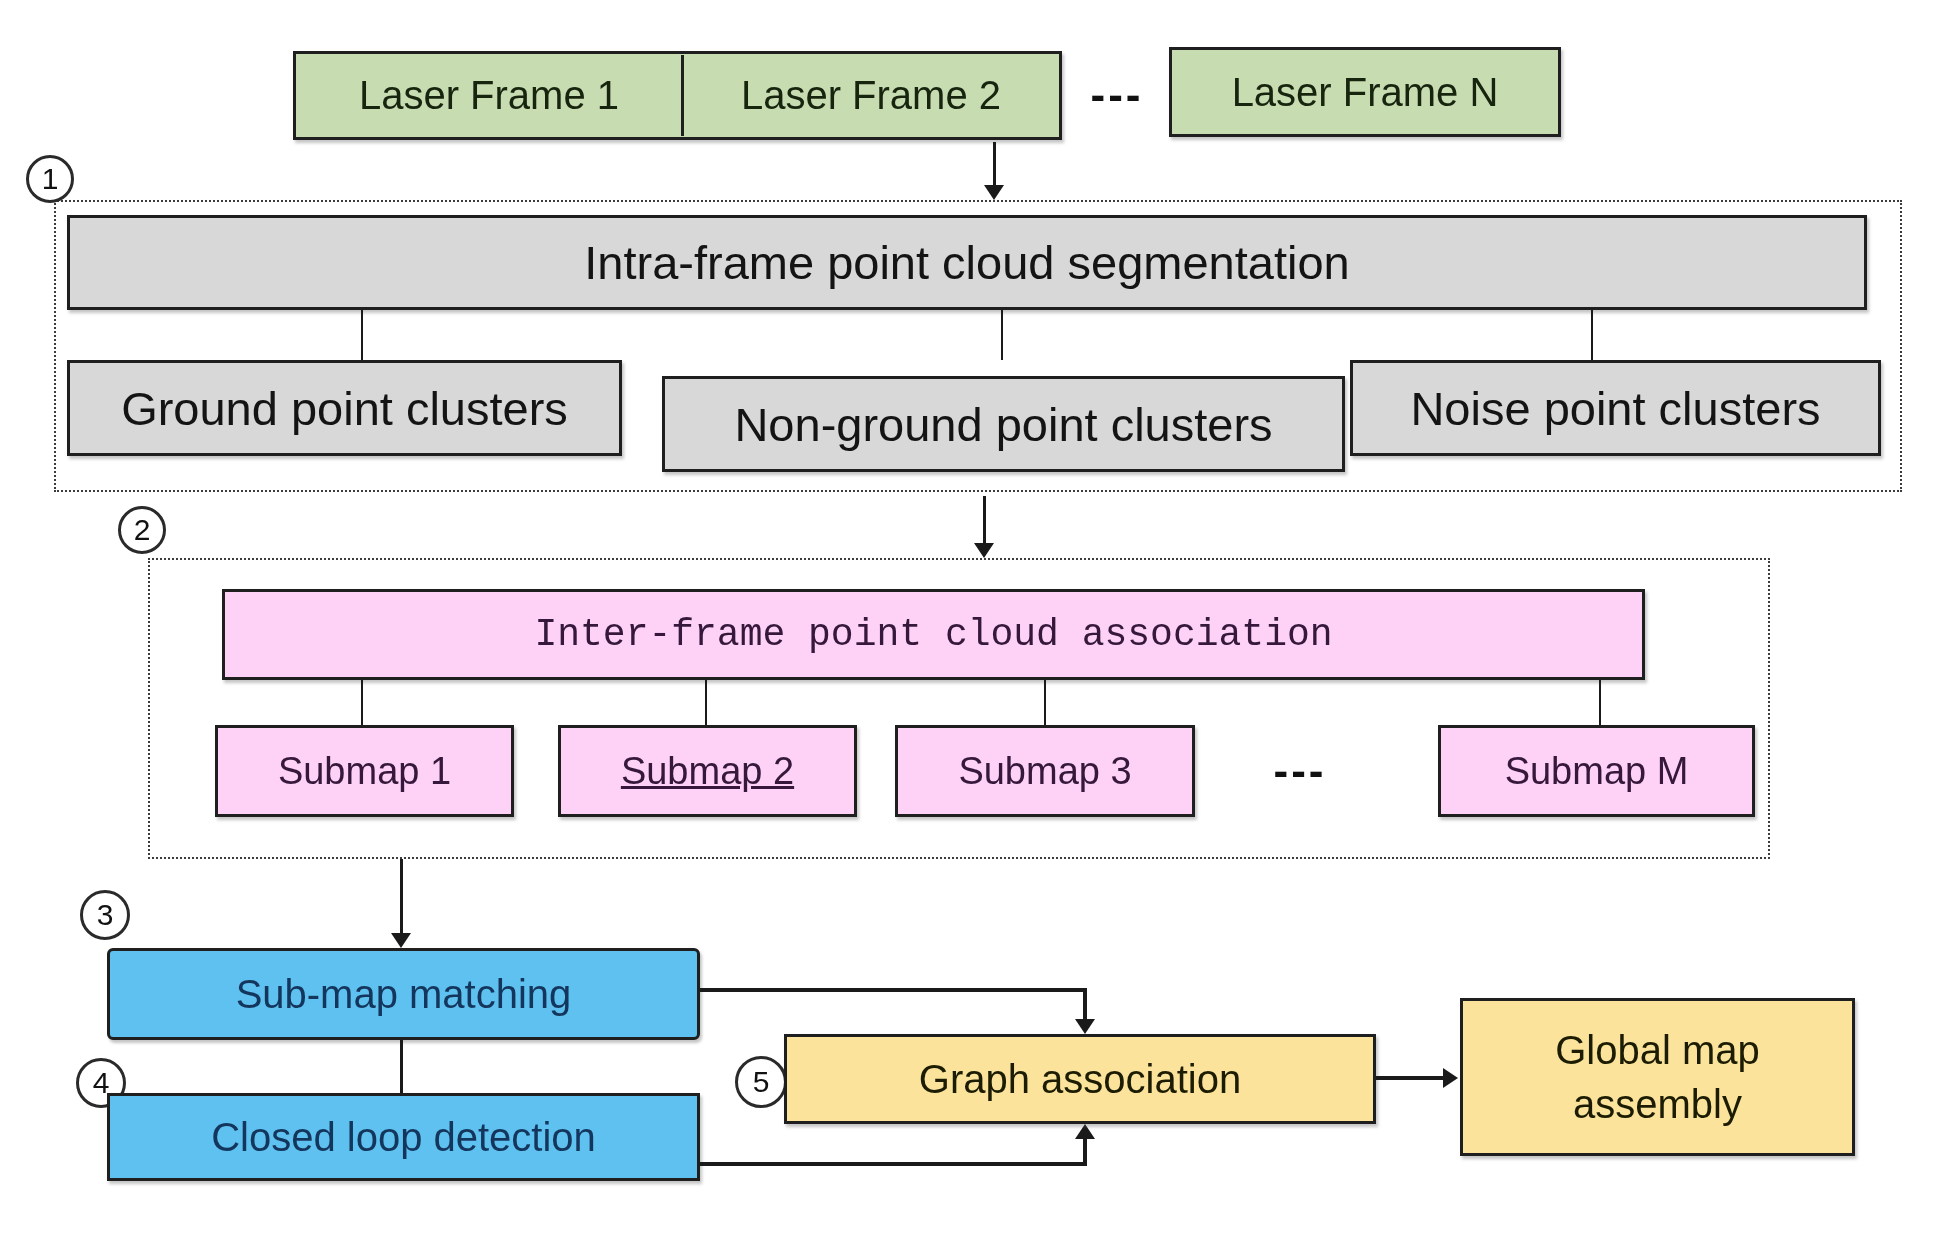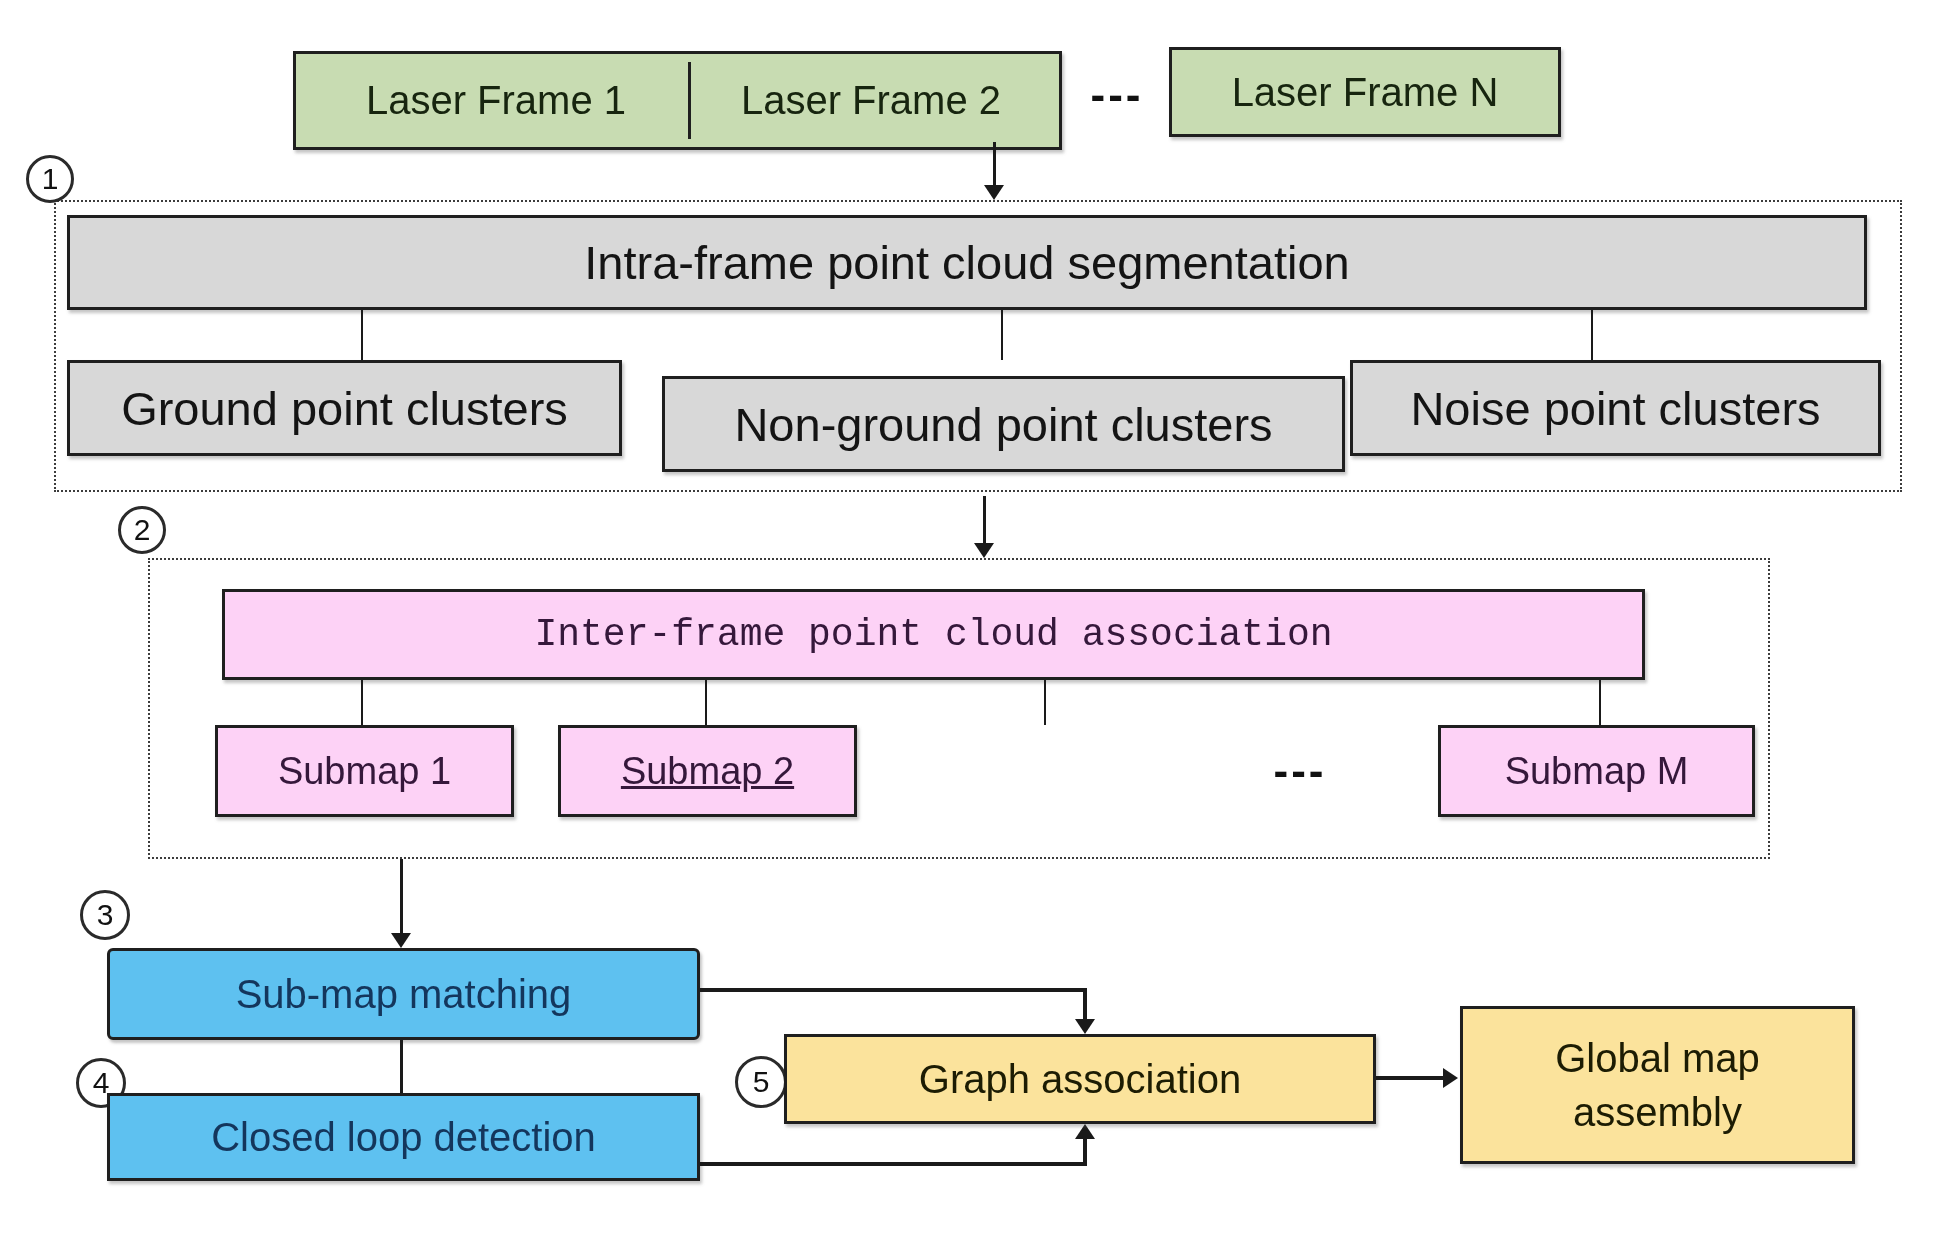--- a/index.html
+++ b/index.html
@@ -34,21 +34,21 @@
     position:absolute;color:#111;font-weight:900;font-size:44px;letter-spacing:3px;
     display:flex;align-items:center;justify-content:center;
   }
   .cell{display:flex;align-items:center;justify-content:center;height:100%;box-sizing:border-box;}
 </style>
 </head>
 <body>
 
 <div id="canvas">
 
-  <div class="box green" style="left:293px;top:51px;width:769px;height:99px;padding:8px;">
+  <div class="box green" style="left:293px;top:51px;width:769px;height:89px;padding:1px;">
     <div class="cell" style="width:384px;">
       <span>Laser Frame 1</span>
     </div>
     <div class="cell" style="flex:1;border-left:3px solid #1f1f1f;">
       <span>Laser Frame 2</span>
     </div>
   </div>
   <div class="dots" style="left:1062px;top:55px;width:110px;height:80px;">---</div>
   <div class="box green" style="left:1169px;top:47px;width:392px;height:90px;">
     <span>Laser Frame N</span>
@@ -96,20 +96,23 @@
   <div class="vline" style="left:705px;top:680px;width:2px;height:45px;"></div>
   <div class="vline" style="left:1044px;top:680px;width:2px;height:45px;"></div>
   <div class="vline" style="left:1599px;top:680px;width:2px;height:45px;"></div>
 
   <div class="box pink" style="left:215px;top:725px;width:299px;height:92px;">
     <span>Submap 1</span>
   </div>
   <div class="box pink" style="left:558px;top:725px;width:299px;height:92px;text-decoration:underline;">
     <span>Submap 2</span>
   </div>
+  <div class="box pink" style="left:895px;top:725px;width:300px;height:92px;">
+    <span>Submap 3</span>
+  </div>
   <div class="dots" style="left:1230px;top:731px;width:140px;height:80px;">---</div>
   <div class="box pink" style="left:1438px;top:725px;width:317px;height:92px;">
     <span>Submap M</span>
   </div>
 
   <div class="vline" style="left:400px;top:859px;width:3px;height:77px;"></div>
   <div class="ah-down" style="left:391px;top:933px;"></div>
 
   <div class="circle-num" style="left:80px;top:890px;width:50px;height:50px;">
     <span>3</span>
@@ -139,17 +142,17 @@
   <div class="circle-num" style="left:735px;top:1056px;width:52px;height:52px;">
     <span>5</span>
   </div>
   <div class="box yellow" style="left:784px;top:1034px;width:592px;height:90px;">
     <span>Graph association</span>
   </div>
 
   <div class="hline" style="left:1376px;top:1076px;width:70px;height:4px;"></div>
   <div class="ah-right" style="left:1443px;top:1068px;"></div>
 
-  <div class="box yellow" style="left:1460px;top:998px;width:395px;height:158px;padding:0 10px;margin-top:8px;">
+  <div class="box yellow" style="left:1460px;top:998px;width:395px;height:158px;padding:0 10px;">
     <span>Global map assembly</span>
   </div>
 
 </div>
 
 </body></html>

